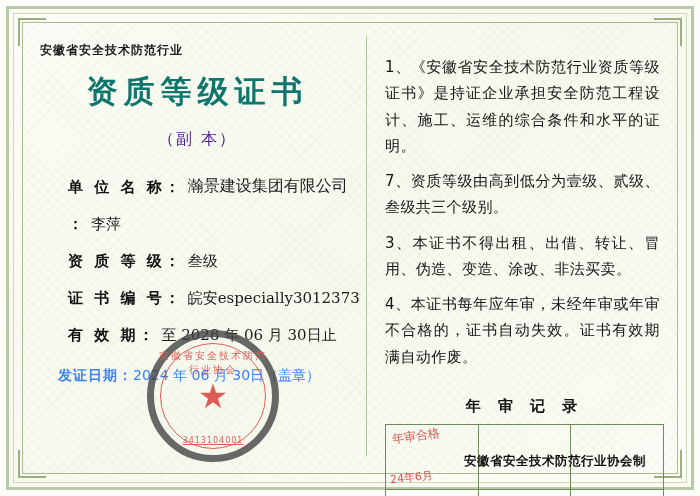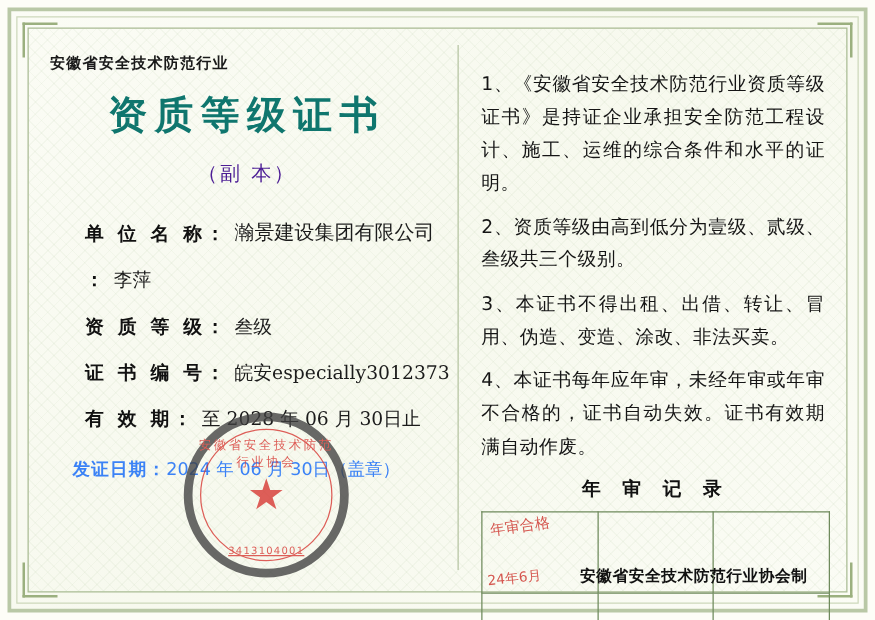--- a/index.html
+++ b/index.html
@@ -213,21 +213,21 @@
     margin-bottom: 9px;
     text-align: justify;
     letter-spacing: 0.4px;
   }
   .review-title {
     text-align: center;
     font-size: 15px;
     font-weight: bold;
     letter-spacing: 6px;
     color: #111;
-    margin-top: 12px;
+    margin-top: 27px;
     margin-bottom: 8px;
   }
   .review-table {
     width: 100%;
     border-collapse: collapse;
     table-layout: fixed;
   }
   .review-table td {
     border: 1px solid #6f8a5c;
     height: 62px;
@@ -323,21 +323,21 @@
       <div class="seal-text-top">安徽省安全技术防范行业协会</div>
       <div class="seal-star">★</div>
       <div class="seal-text-bottom">3413104001</div>
     </div>
 
     <div class="divider"></div>
 
     <div class="right-panel">
       <div class="notice-list">
         <div class="notice-item">1、《安徽省安全技术防范行业资质等级证书》是持证企业承担安全防范工程设计、施工、运维的综合条件和水平的证明。</div>
-        <div class="notice-item">2、资质等级由高到低分为壹级、贰级、叁级共三个级别。</div>
+        <div class="notice-item">7、资质等级由高到低分为壹级、贰级、叁级共三个级别。</div>
         <div class="notice-item">3、本证书不得出租、出借、转让、冒用、伪造、变造、涂改、非法买卖。</div>
         <div class="notice-item">4、本证书每年应年审，未经年审或年审不合格的，证书自动失效。证书有效期满自动作废。</div>
       </div>
 
       <div class="review-title">年 审 记 录</div>
       <table class="review-table">
         <tbody>
             <tr>
           <td>
             <div class="stamp-cell-mark">年审合格</div>

